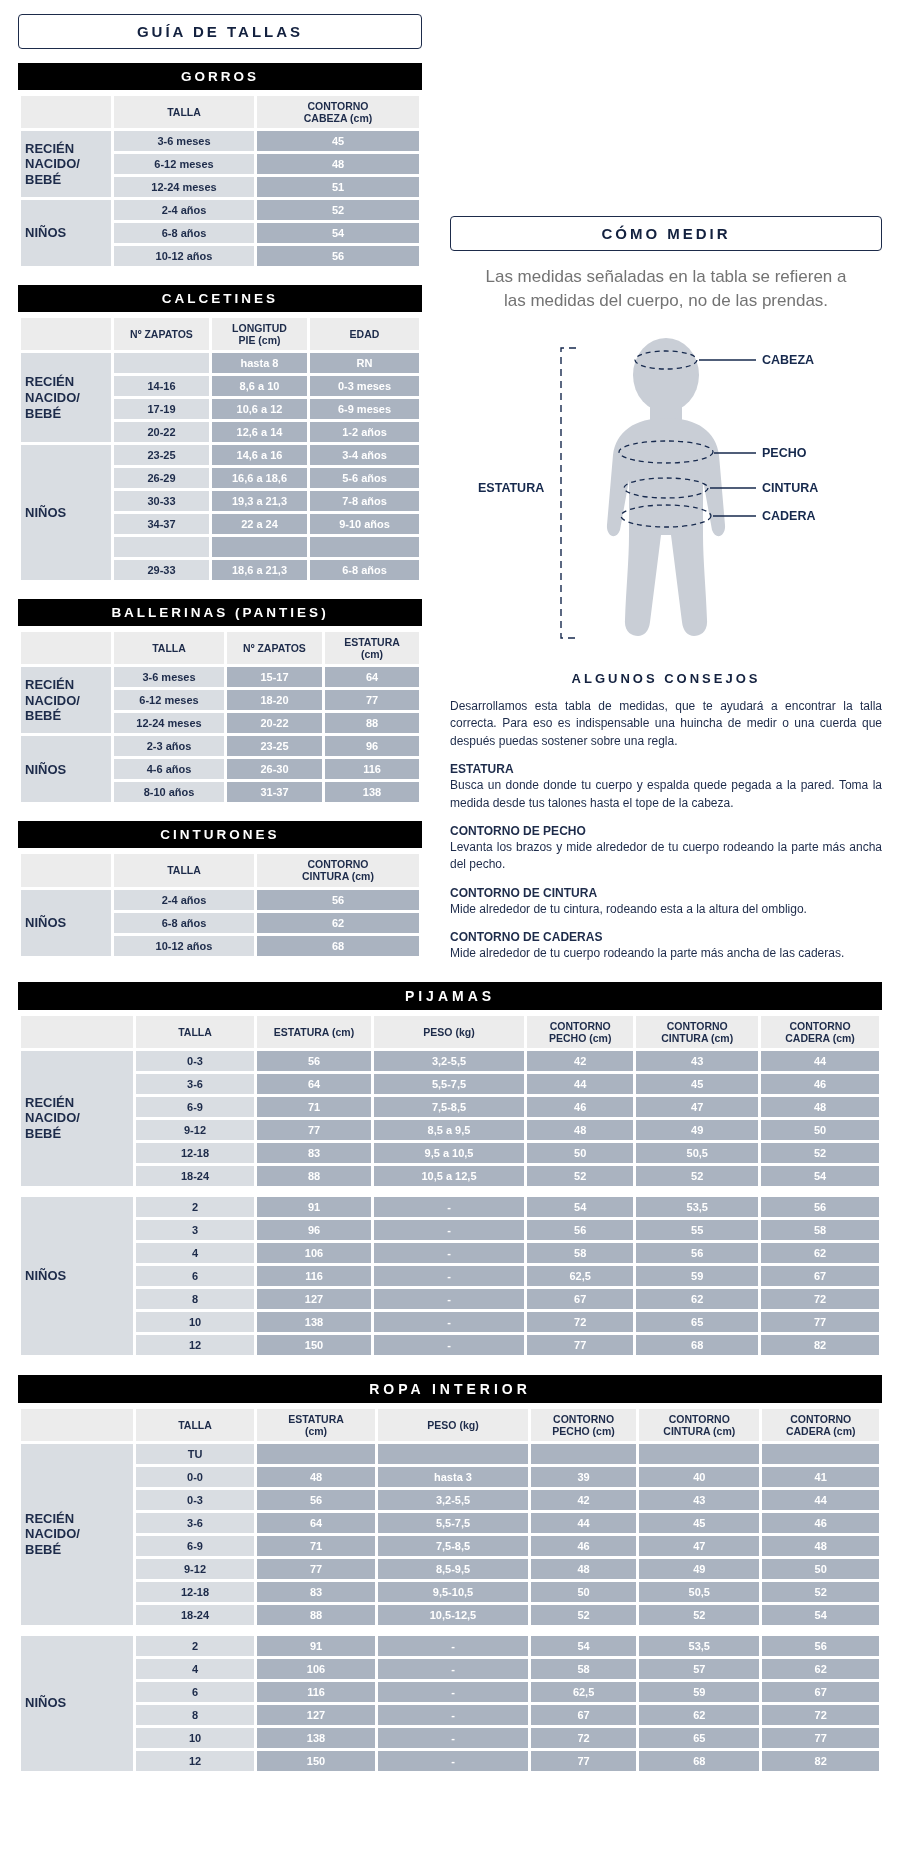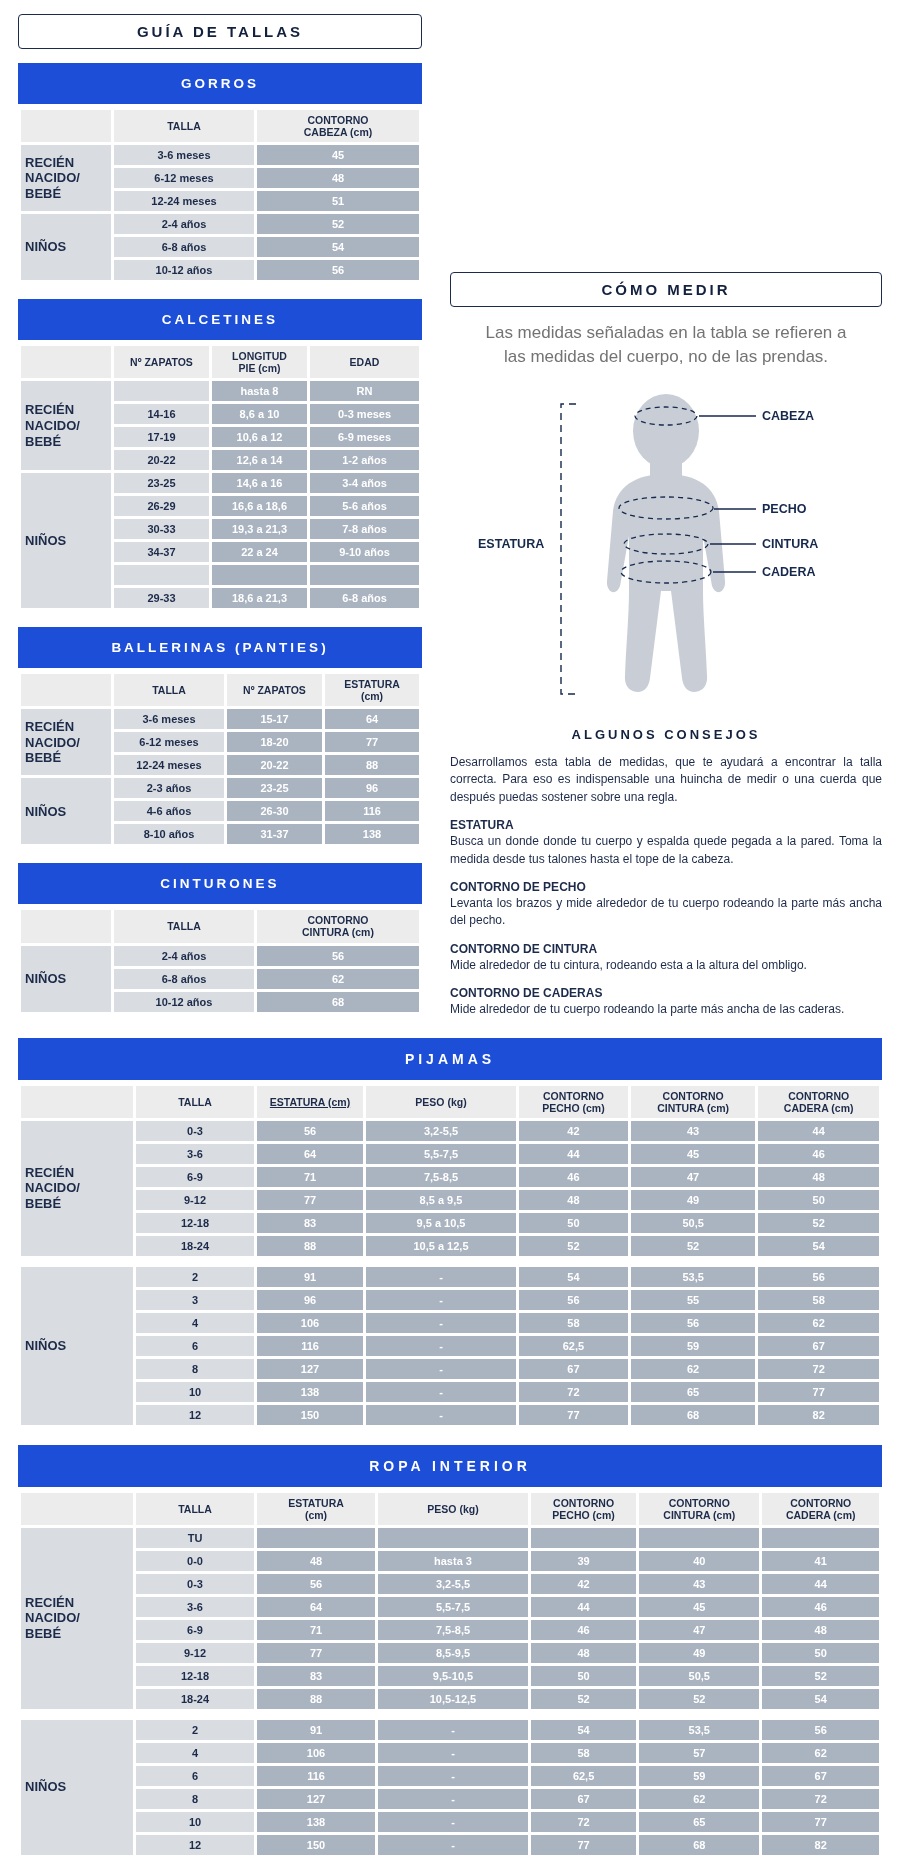--- a/index.html
+++ b/index.html
@@ -22,27 +22,27 @@
     text-align: center;
     font-weight: bold;
     font-size: 15px;
     letter-spacing: 3px;
     padding: 8px 4px;
     color: #13213f;
     margin-bottom: 14px;
   }
   
   .bar-title {
-    background: #1d4ed8;
+    background: #000000;
     color: #ffffff;
     text-align: center;
     font-weight: bold;
     font-size: 13.5px;
     letter-spacing: 3px;
-    padding: 13px 4px;
+    padding: 6px 4px;
     margin-bottom: 3px;
   }
   table { border-collapse: separate; border-spacing: 3px; width: 100%; }
   td, th {
     font-size: 11px;
     text-align: center;
     vertical-align: middle;
     padding: 4px 2px;
     font-weight: bold;
   }
@@ -323,21 +323,21 @@
     </div>
   </div>
 
   <div class="wide">
     <div class="bar-title">PIJAMAS</div>
     <table>
       <tbody>
           <tr>
         <th style="width:112px;"></th>
         <th style="width:118px;">TALLA</th>
-        <th style="width:106px;text-decoration:underline;">ESTATURA (cm)</th>
+        <th style="width:114px;">ESTATURA (cm)</th>
         <th style="width:150px;">PESO (kg)</th>
         <th>CONTORNO<br>PECHO (cm)</th>
         <th>CONTORNO<br>CINTURA (cm)</th>
         <th>CONTORNO<br>CADERA (cm)</th>
       </tr>
       <tr>
         <td class="grp" rowspan="6">RECIÉN<br>NACIDO/<br>BEBÉ</td>
         <td class="size">0-3</td>
         <td class="data">56</td>
         <td class="data">3,2-5,5</td>

